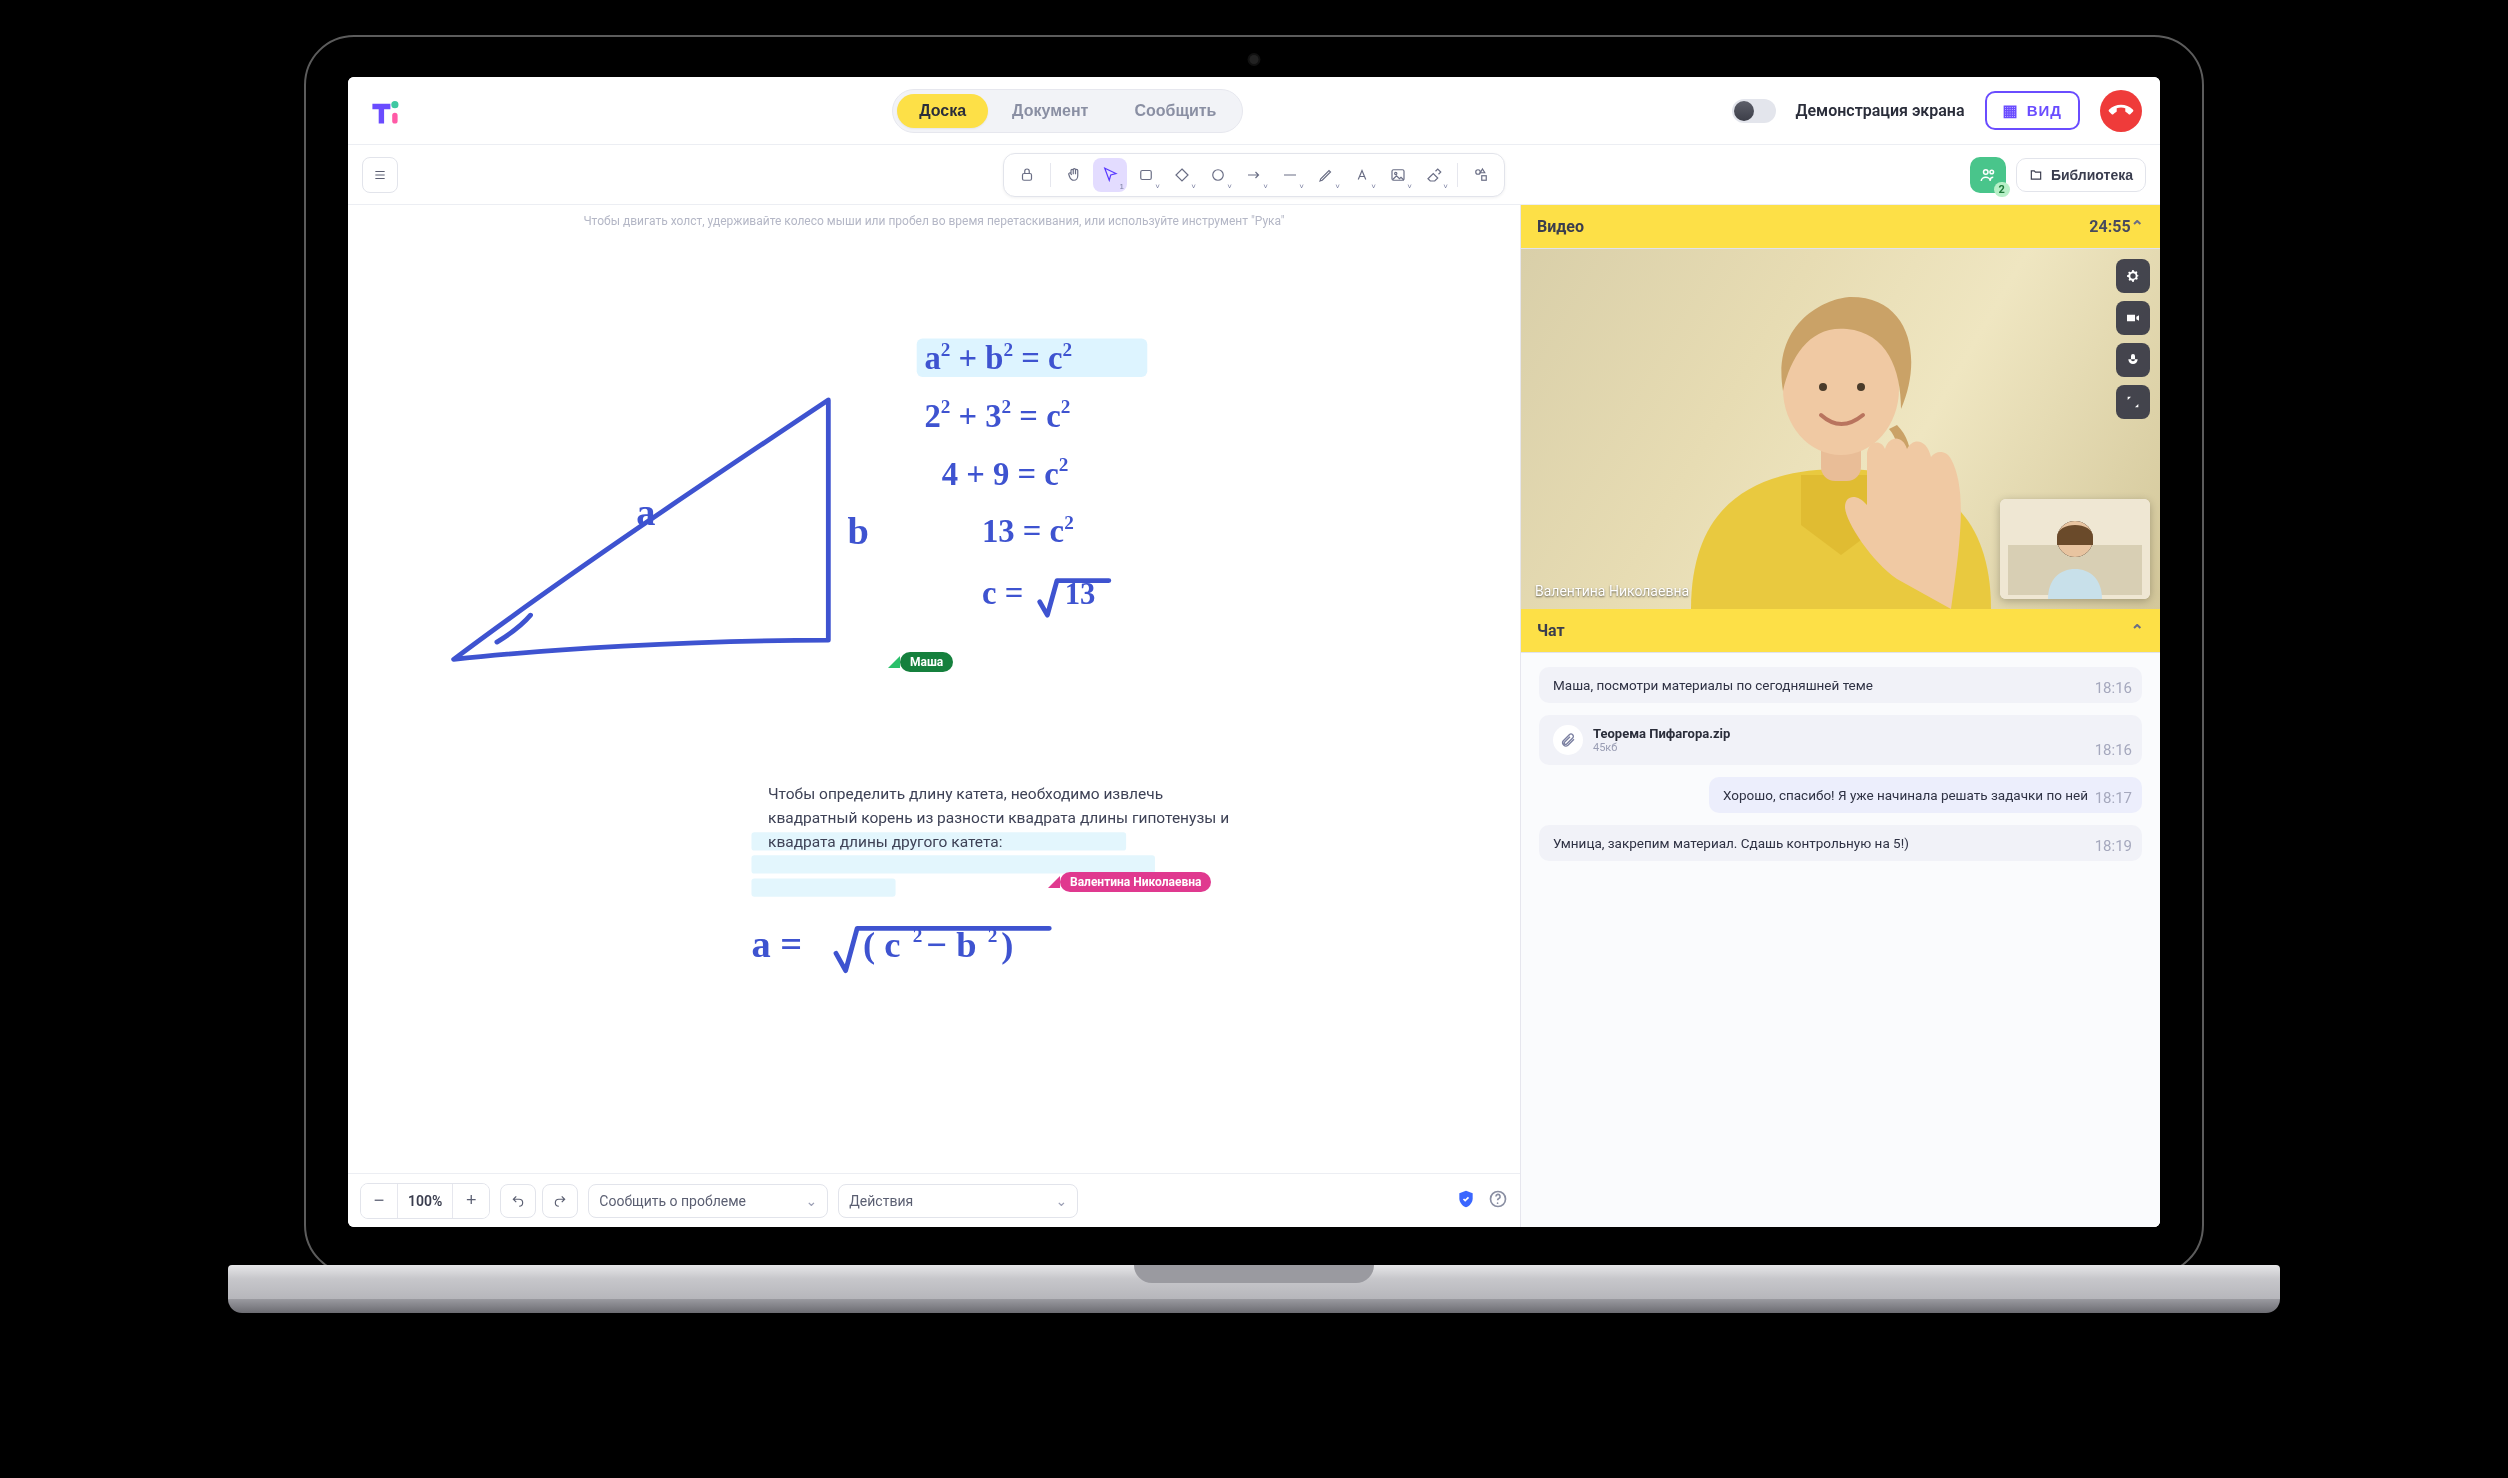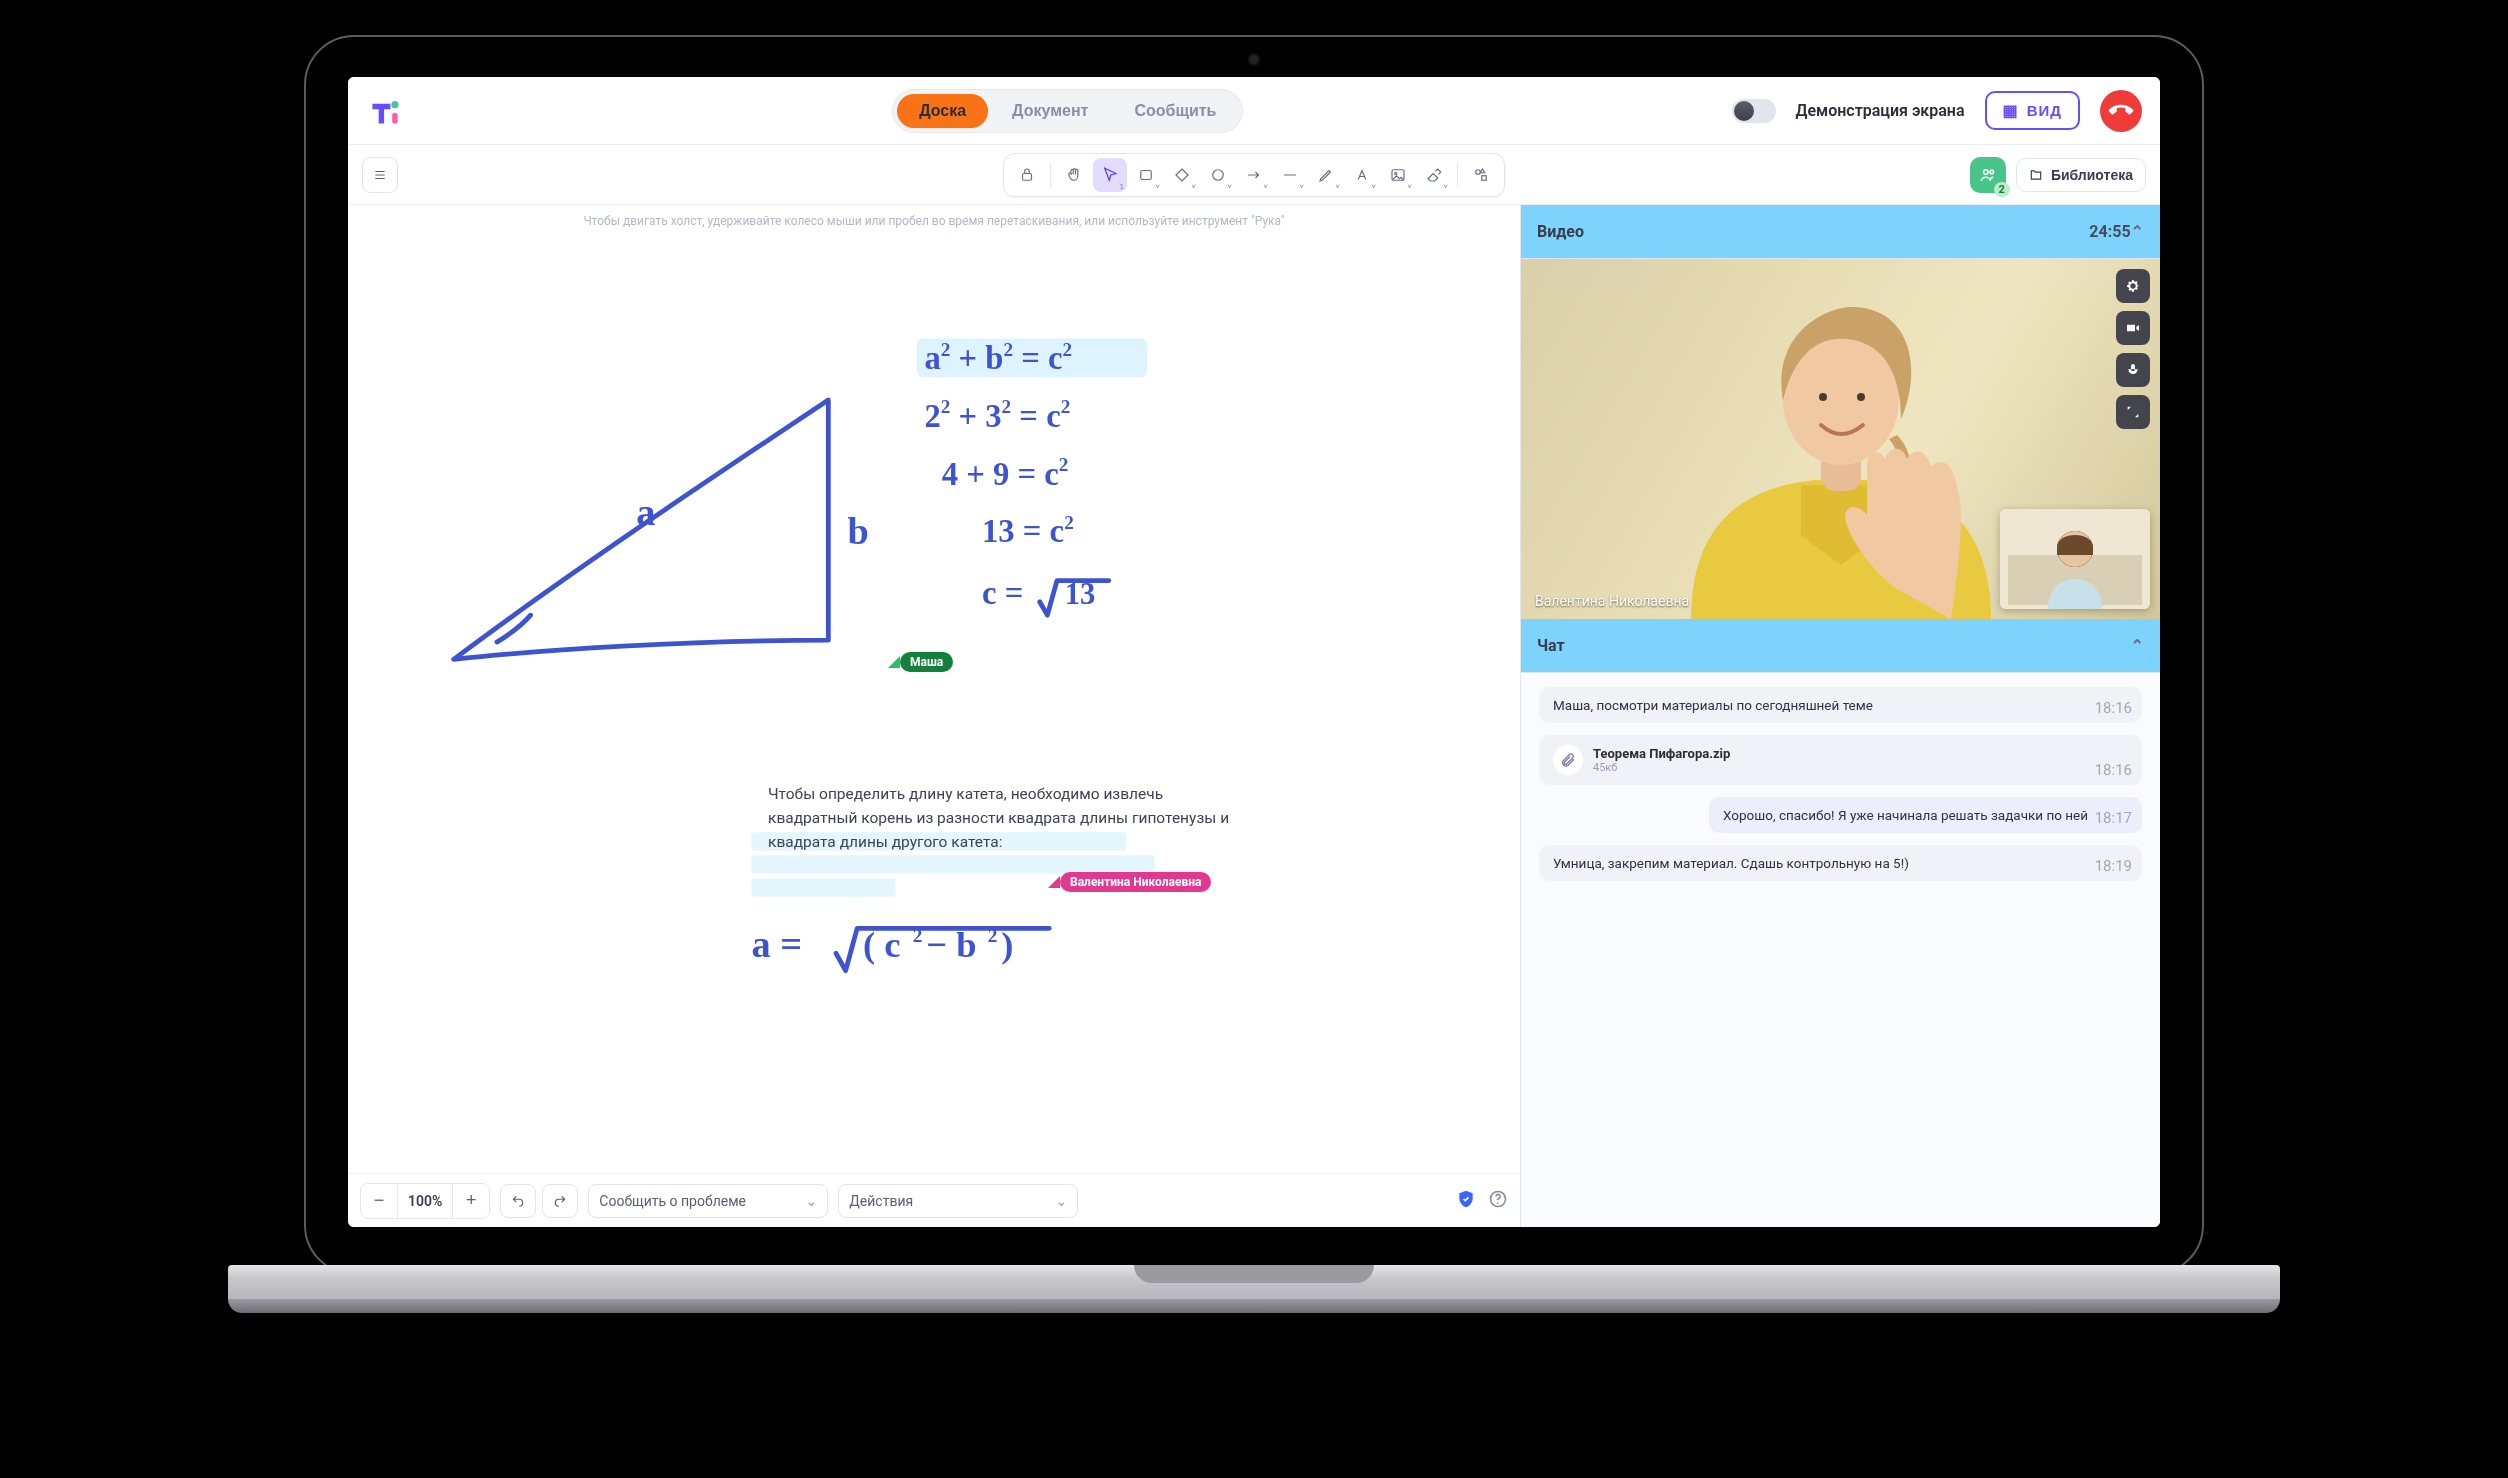--- a/index.html
+++ b/index.html
@@ -83,21 +83,21 @@
     display: flex; align-items: center;
     background: #f2f3f7; border: 1px solid #e6e7ee;
     border-radius: 22px; padding: 4px;
     gap: 2px;
   }
   .seg button {
     border: none; background: transparent;
     font-size: 16px; font-weight: 600; color: #8a8fa3;
     padding: 8px 22px; border-radius: 18px; cursor: pointer;
   }
-  .seg button.active { background: #f97316; color: #2a2d3a; box-shadow: 0 1px 2px rgba(0,0,0,.06); }
+  .seg button.active { background: #fde047; color: #2a2d3a; box-shadow: 0 1px 2px rgba(0,0,0,.06); }
 
   .right-group { display: flex; align-items: center; gap: 20px; }
   .switch {
     width: 44px; height: 24px; background: #e3e5ec; border-radius: 12px;
     position: relative; cursor: pointer;
   }
   .switch::after {
     content: ""; position: absolute; top: 2px; left: 2px;
     width: 20px; height: 20px; border-radius: 50%;
     background: linear-gradient(#5d5f6a,#3c3e48);
@@ -237,22 +237,22 @@
   .shield { color: #3a66ff; }
 
   
   .side {
     width: 640px; min-width: 640px;
     border-left: 1px solid #e6e6ee;
     background: #fff;
     display: flex; flex-direction: column;
   }
   .sec-head {
-    height: 54px; display: flex; align-items: center; justify-content: space-between;
-    padding: 0 16px; background: #7dd3fc; color: #3a3d4e; font-weight: 700;
+    height: 44px; display: flex; align-items: center; justify-content: space-between;
+    padding: 0 16px; background: #fde047; color: #3a3d4e; font-weight: 700;
     border-bottom: 1px solid #e0e2ee;
   }
   .sec-head .r { display: flex; align-items: center; color: #474a5e; }
   .sec-head .chev { color: #6b6e85; cursor: pointer; }
 
   .video {
     position: relative; height: 360px;
     background: linear-gradient(120deg,#d9cfa9 0%, #e7dcb3 35%, #efe6c1 60%, #d3c79a 100%);
     overflow: hidden;
   }

